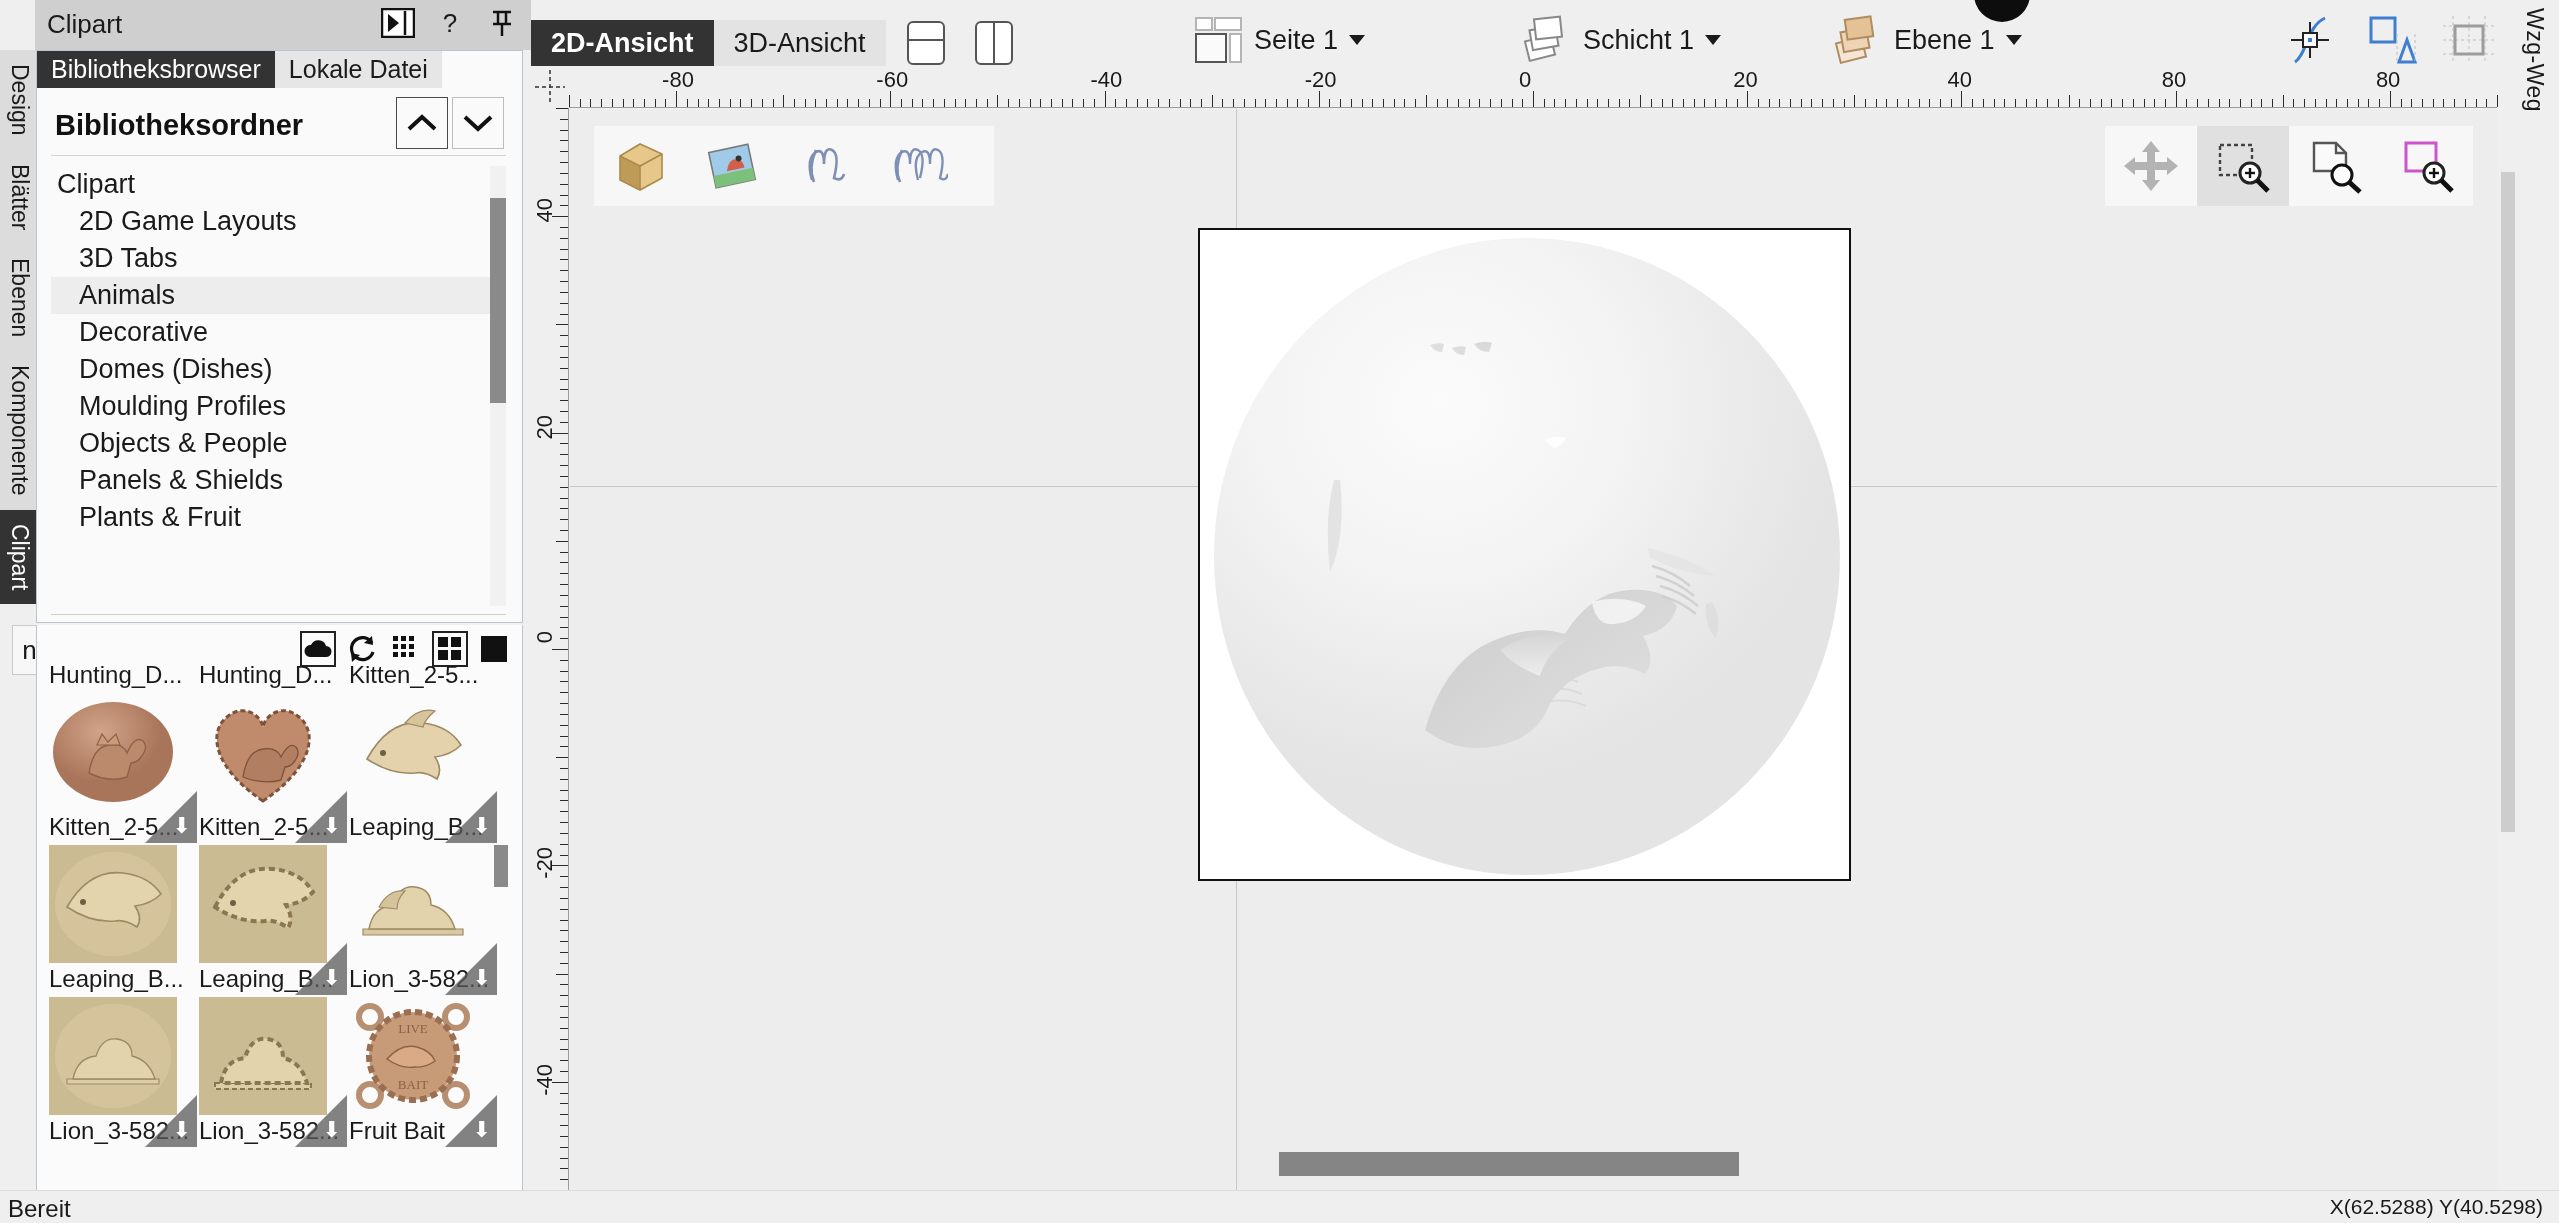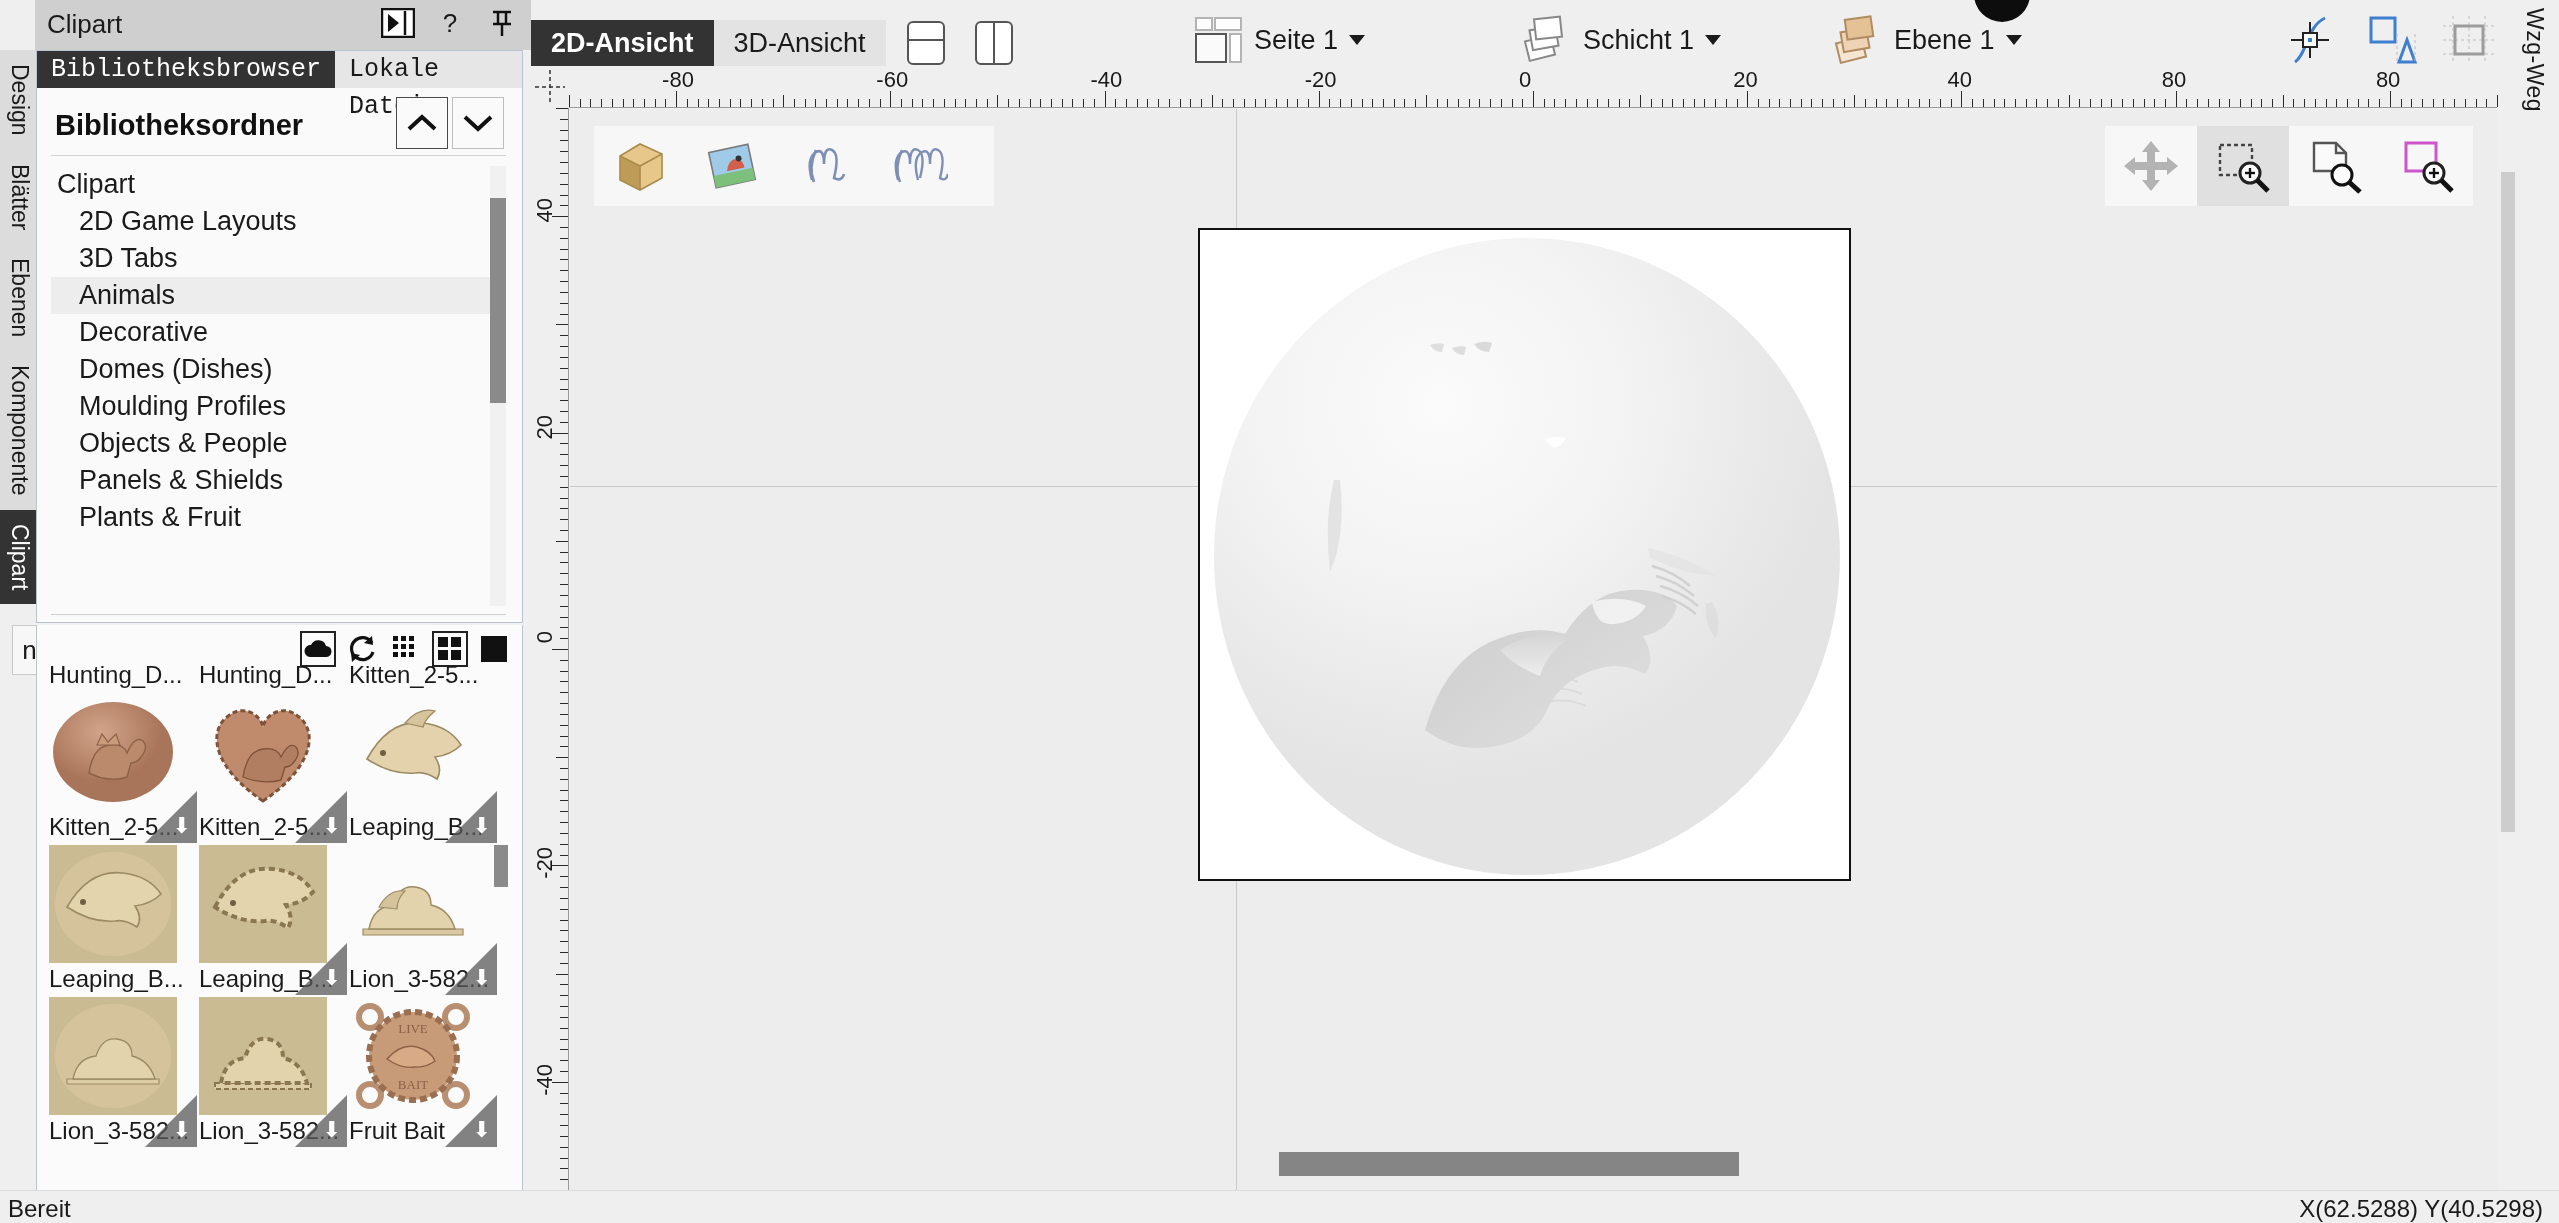--- a/index.html
+++ b/index.html
@@ -38,21 +38,21 @@
   #cwTitle .t { position:absolute; left:12px; top:9px; font-size:26px; color:#1a1a1a;}
   #cwTitle .btns { position:absolute; right:12px; top:6px; display:flex; align-items:center; gap:18px;}
   #cwTitle .tb { width:34px; height:34px; display:flex; align-items:center; justify-content:center; cursor:pointer; font-size:26px; color:#1a1a1a;}
 
   
   #vtabs { position:absolute; left:0; top:50px; width:36px; height:545px; background:#dcdcdc; }
   #vtabs .vtab { writing-mode:vertical-rl; text-align:center; font-size:23px; color:#1a1a1a; padding:14px 6px; cursor:pointer; }
   #vtabs .vtab.active { background:#333333; color:#fff; }
 
   #cwBody { position:absolute; left:36px; top:50px; width:487px; height:573px; background:#fafafa; border:1px solid #b9c4d0; }
-  #tabrow { position:absolute; left:0px; top:0px; height:37px; display:flex;font-family:Liberation Mono, monospace; }
+  #tabrow { position:absolute; left:0px; top:0px; height:37px; display:flex; }
   #tabrow .tb2 { padding:0 14px; height:37px; line-height:37px; font-size:25px; cursor:pointer; background:#e6e6e6; color:#1a1a1a;}
   #tabrow .tb2.active { background:#333333; color:#ffffff; }
 
   #panelHead { position:absolute; left:14px; top:46px; width:455px; height:64px; }
   #panelHead .ttl { position:absolute; left:4px; top:12px; font-size:29px; font-weight:bold; color:#111;}
   #panelHead .nav { position:absolute; right:2px; top:0px; display:flex; gap:4px;}
   #panelHead .nb { width:52px; height:52px; border:1px solid #bdbdbd; background:#fafafa; display:flex;align-items:center;justify-content:center;cursor:pointer;}
   #panelHead .nb.sel { border:1px solid #4a4a4a; }
   #panelHead hr { position:absolute; left:0; top:58px; width:455px; border:0; border-top:1px solid #d3d3d3;}
 
@@ -109,21 +109,21 @@
 
   #crossV { position:absolute; left:666px; top:0px; width:1px; height:1081px; background:#c8c8c8;}
   #crossH { position:absolute; left:0px; top:377px; width:1927px; height:1px; background:#c8c8c8;}
 
   #hscroll { position:absolute; left:39px; bottom:14px; width:1927px; height:24px; }
   #hscroll .th { position:absolute; left:670px; top:0; width:460px; height:24px; background:#858585;}
 
   
   #status { position:absolute; left:0; bottom:0; width:2559px; height:33px; background:#efefef; border-top:1px solid #dcdcdc;}
   #status .l { position:absolute; left:8px; top:4px; font-size:24px; color:#1a1a1a;}
-  #status .r { position:absolute; right:16px; top:4px; font-size:24px; color:#1a1a1a;}
+  #status .r { position:absolute; right:16px; top:4px; font-size:21px; color:#1a1a1a;}
 </style>
 </head>
 <body>
 
 <div id="topbar">
 
   <div id="viewtabs">
     <div class="vt active">2D-Ansicht</div>
     <div class="vt">3D-Ansicht</div>
   </div>

